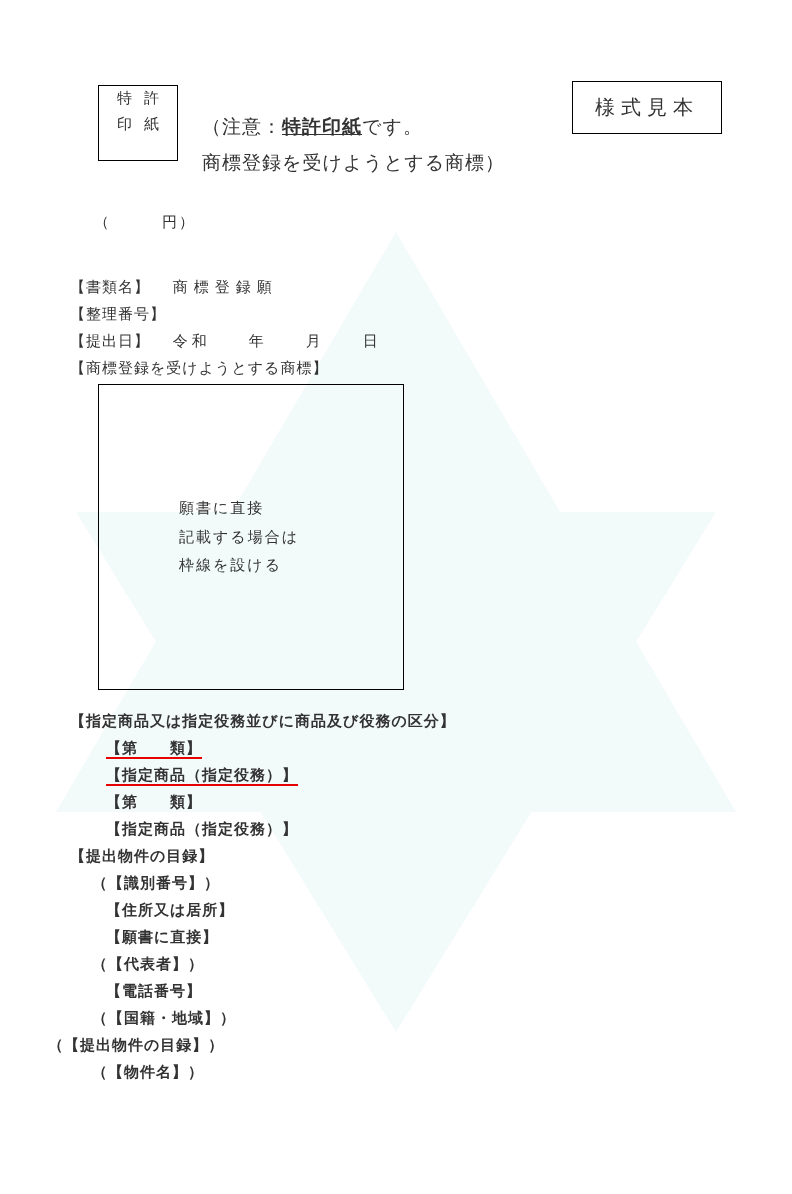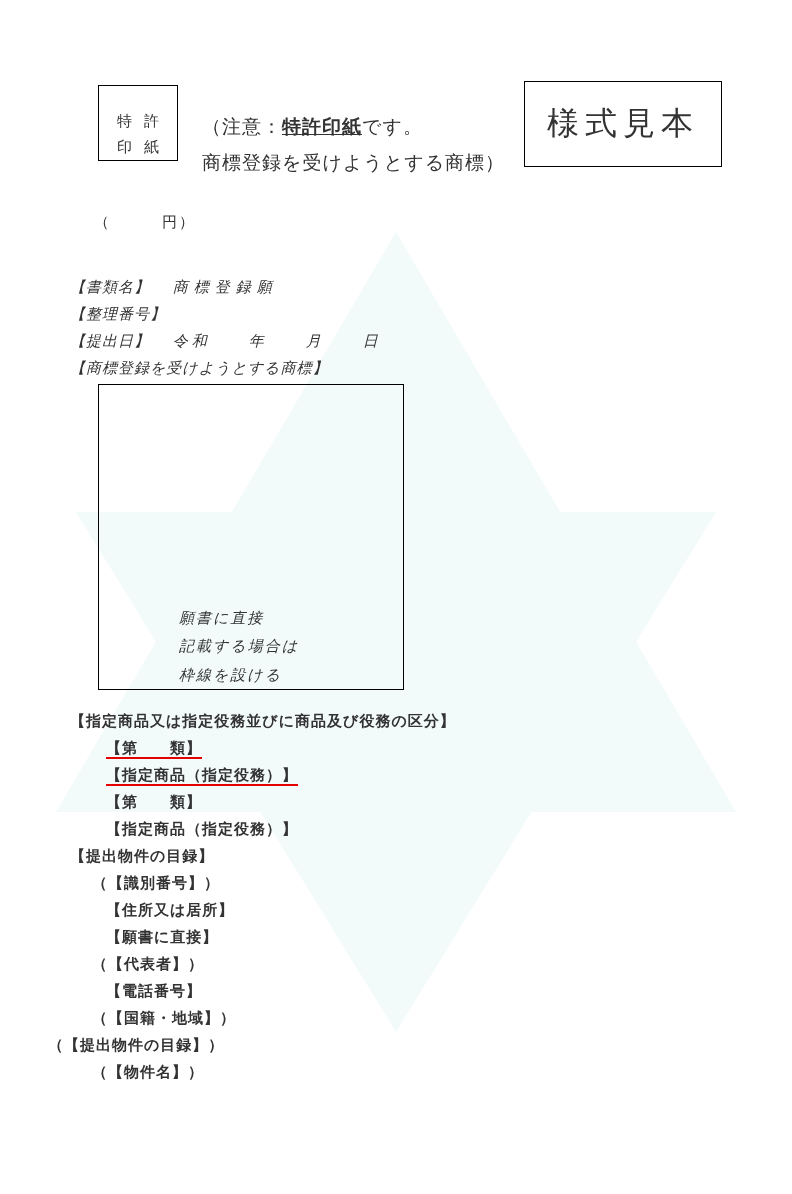--- a/index.html
+++ b/index.html
@@ -31,21 +31,21 @@
       align-items: flex-start;
       position: relative;
       height: 120px;
     }
     .stamp-box {
       border: 1px solid #000;
       width: 80px;
       height: 76px;
       display: flex;
       flex-direction: column;
-      justify-content: flex-end;
+      justify-content: flex-start;
       align-items: center;
       font-size: 15px;
       letter-spacing: 12px;
       line-height: 1.7;
       padding-left: 12px;
       margin-left: 28px;
     }
     .notice {
       margin-left: 24px;
       margin-top: 24px;
@@ -55,49 +55,48 @@
     }
     .notice .bold-u {
       font-weight: bold;
       text-decoration: underline;
     }
     .sample-box {
       position: absolute;
       right: 0;
       top: -4px;
       border: 1.5px solid #000;
-      padding: 20px 22px;
-      font-size: 32px;
+      padding: 12px 22px;
+      font-size: 20px;
       letter-spacing: 6px;
     }
     .yen-line {
       margin-left: 24px;
       margin-top: 8px;
       font-size: 15px;
       letter-spacing: 2px;
     }
     .fields {
       margin-top: 42px;
       line-height: 1.8;
       letter-spacing: 1px;
-      font-style: italic;
     }
     .field-row { display: block; }
     .label { display: inline-block; }
     .value { display: inline-block; margin-left: 18px; letter-spacing: 6px; }
     .value-tight { display: inline-block; margin-left: 18px; letter-spacing: 1px; }
     .tm-box {
       border: 1px solid #000;
       width: 306px;
       height: 306px;
       margin-left: 28px;
       margin-top: 2px;
       display: flex;
       flex-direction: column;
-      justify-content: flex-end;
+      justify-content: center;
       align-items: flex-start;
       padding-left: 80px;
       font-size: 15px;
       line-height: 1.9;
       letter-spacing: 2px;
     }
     .section2 { margin-top: 18px; line-height: 1.8; letter-spacing: 1px; }
     .indent1 { margin-left: 36px; }
     .indent2 { margin-left: 22px; }
     .underline-red { border-bottom: 2.5px solid #e60000; padding-bottom: 1px; }

